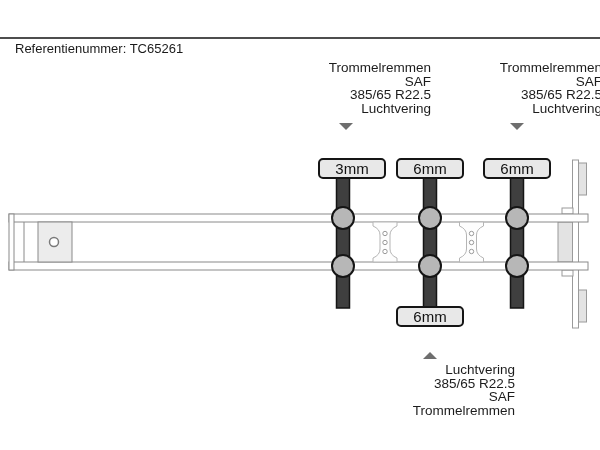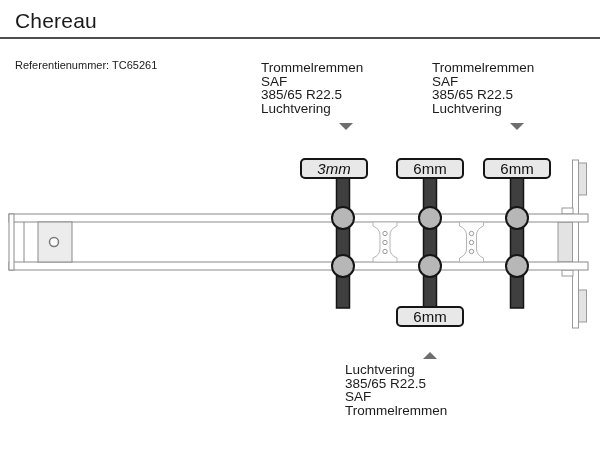--- a/index.html
+++ b/index.html
@@ -9,24 +9,24 @@
   }
   .title{
     position:absolute; left:15px; top:9px;
     font-size:21px; font-weight:400; letter-spacing:0.2px;
   }
   .header-line{
     position:absolute; left:0; top:37px; width:600px; height:2px;
     background:#4d4d4d;
   }
   .reference{
-    position:absolute; left:15px; top:59px; font-size:11px;
+    position:absolute; left:15px; top:41px; font-size:13px;
   }
   .anno{
-    position:absolute; width:170px; text-align:left;
+    position:absolute; width:170px; text-align:right;
     font-size:13.5px; line-height:13.5px; color:#1c1c1c;
   }
   .anno-top-1{ left:261px; top:61px; }
   .anno-top-2{ left:432px; top:61px; }
   .anno-bottom{ left:345px; top:352px; }
   .arrow-down{
     width:0; height:0; margin:8px auto 0;
     border-left:7px solid transparent; border-right:7px solid transparent;
     border-top:7px solid #6e6e6e;
   }
@@ -34,29 +34,28 @@
     width:0; height:0; margin:0 auto 4px;
     border-left:7px solid transparent; border-right:7px solid transparent;
     border-bottom:7px solid #6e6e6e;
   }
   .mbox{
     position:absolute; box-sizing:border-box; width:68px; height:21px;
     background:#e8e8e8; border:2px solid #151515; border-radius:5px;
     text-align:center; font-size:15px; line-height:17px; color:#111;
   }
   .mb-r1{ top:158px; } .mb-r2{ top:306px; }
-  .mb-c1{ left:300px;font-style:italic; } .mb-c2{ left:396px; } .mb-c3{ left:483px; }
+  .mb-c1{ left:318px; } .mb-c2{ left:396px; } .mb-c3{ left:483px; }
   .chassis-svg{ position:absolute; left:0; top:0; }
 </style>
 </head>
 <body>
 
 <div class="page">
 
-  <div class="title">Chereau</div>
   <div class="header-line"></div>
   <div class="reference">
     <span>Referentienummer:</span>
     <span>TC65261</span>
   </div>
 
   <div class="anno anno-top-1">
     <div>Trommelremmen</div>
     <div>SAF</div>
     <div>385/65 R22.5</div>

